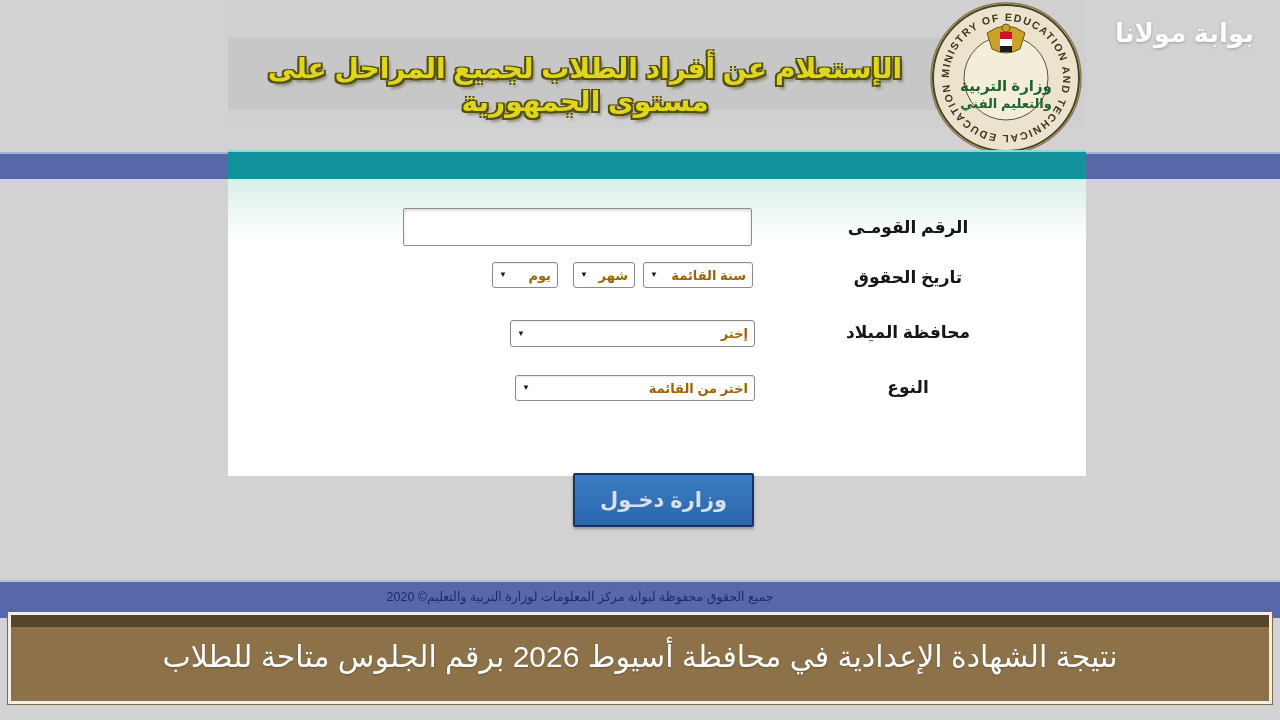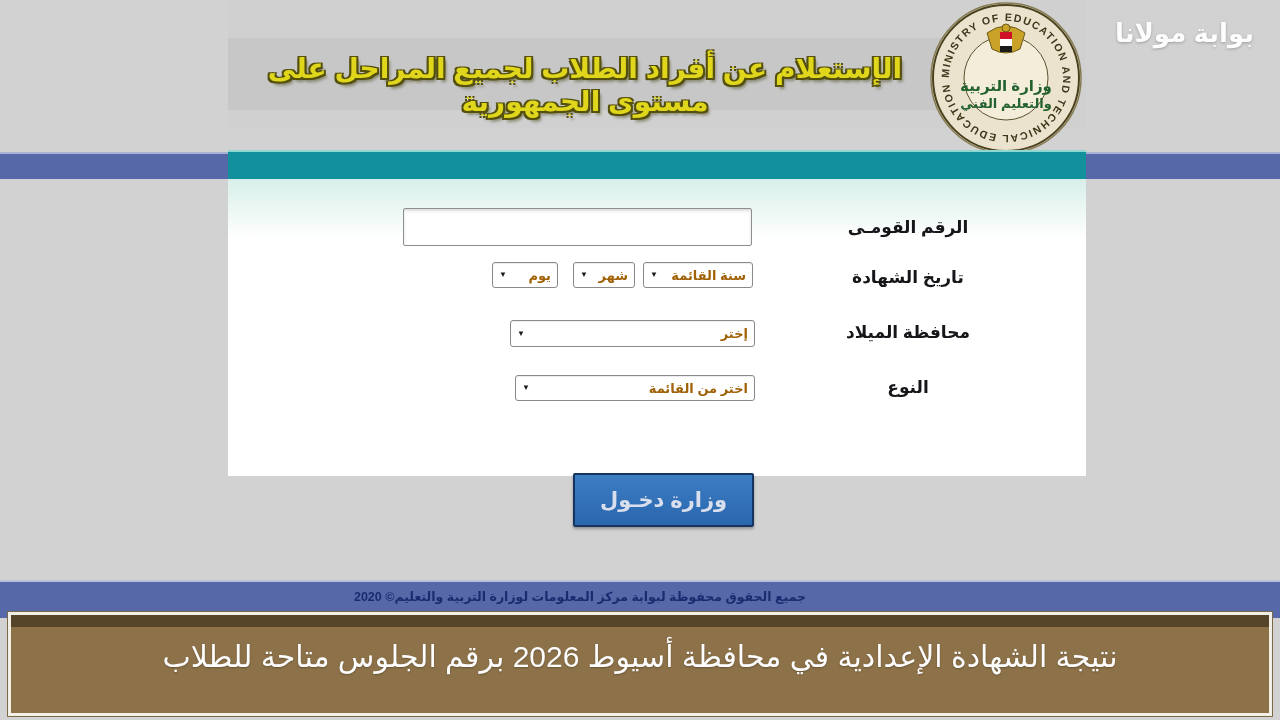--- a/index.html
+++ b/index.html
@@ -38,23 +38,23 @@
   .select .sel-label{font-size:13px;font-weight:bold;color:#a16207;direction:rtl;white-space:nowrap;}
 
   .login-btn{position:absolute;left:345px;top:294px;width:181px;height:54px;
     background:linear-gradient(#3c7dc4,#2a66ad);border:2px solid #16345f;border-radius:2px;
     color:#d9dfec;font-size:21px;font-weight:bold;direction:rtl;cursor:pointer;
     box-shadow:0 2px 3px rgba(0,0,0,.3);}
 
   
   .footer-bar{position:absolute;left:0;top:580px;width:1280px;height:38px;background:#5668a8;border-top:2px solid #b7bddb;}
   .copyright{position:absolute;left:0;top:7px;width:1160px;text-align:center;direction:rtl;
-    font-size:12.5px;font-weight:bold;color:#1c2b70;}
+    font-size:12.5px;font-weight:normal;color:#1c2b70;}
 
-  .banner{position:absolute;left:8px;top:612px;width:1264px;height:104px;background:#8d7249;
+  .banner{position:absolute;left:8px;top:612px;width:1264px;height:92px;background:#8d7249;
     border:3px solid #f2efe6;box-shadow:0 0 0 1px #7a6a4a;}
   .banner-strip{position:absolute;left:0;top:0;width:100%;height:12px;background:#57452a;}
   .banner-text{position:absolute;left:0;top:24px;width:100%;text-align:center;direction:rtl;
     font-size:30px;color:#fdfdfd;text-shadow:0 1px 2px rgba(0,0,0,.25);}
 </style>
 </head>
 <body>
 
 <div class="page">
 
@@ -90,21 +90,21 @@
   </div>
 
   <div class="bar-blue"></div>
   <div class="bar-teal"></div>
 
   <div class="content">
 
     <div class="fld-label" style="top:36px;">الرقم القومـى</div>
     <input class="txt-input" type="text" dir="rtl" value="" style="">
 
-    <div class="fld-label" style="top:86px;">تاريخ الشهادة</div>
+    <div class="fld-label" style="top:86px;">تاريخ الحقوق</div>
     <div class="select" style="left:415px;top:83px;width:110px;height:26px;">
       <span class="chev">▼</span>
       <span class="sel-label">سنة القائمة</span>
     </div>
     <div class="select" style="left:345px;top:83px;width:62px;height:26px;">
       <span class="chev">▼</span>
       <span class="sel-label">شهر</span>
     </div>
     <div class="select" style="left:264px;top:83px;width:66px;height:26px;">
       <span class="chev">▼</span>

